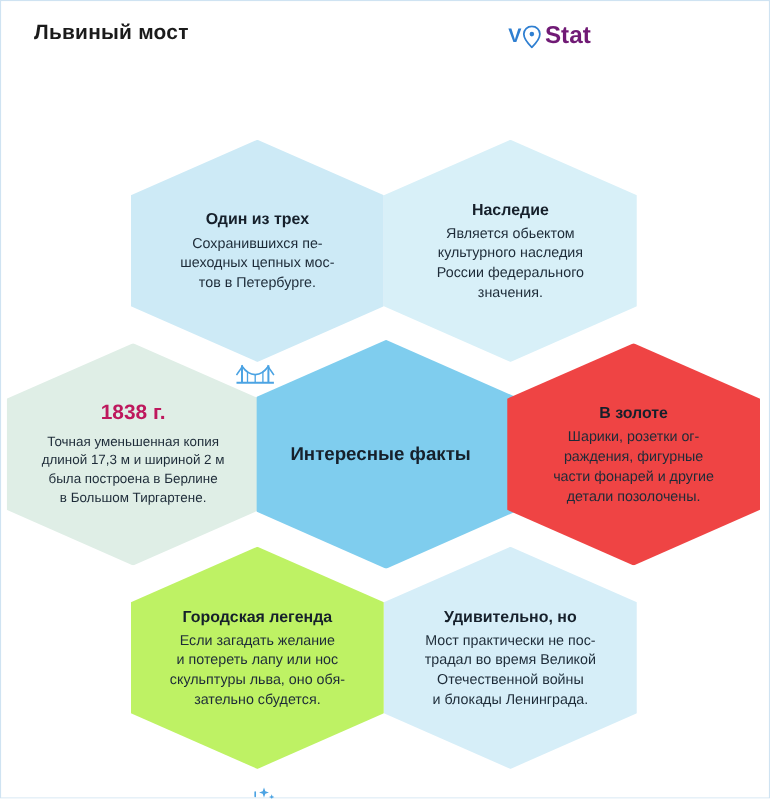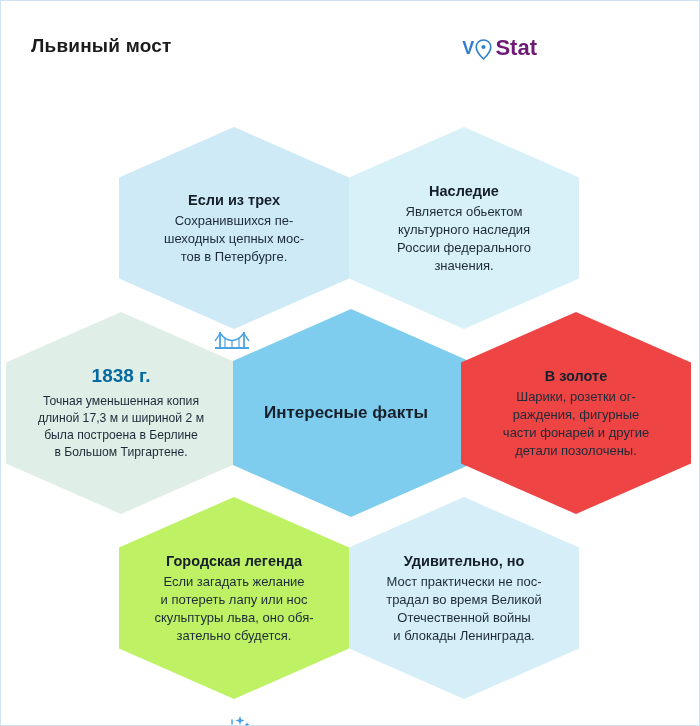--- a/index.html
+++ b/index.html
@@ -17,21 +17,21 @@
     position: relative;
     width: 700px;
     height: 726px;
     box-sizing: border-box;
     border: 1px solid #cfe3f2;
     background: #ffffff;
   }
   
   .header {
     position: absolute;
-    top: 16px; left: 0;
+    top: 0; left: 0;
     width: 564px;
     height: 62px;
   }
   .page-title {
     position: absolute;
     left: 30px;
     top: 18px;
     font-size: 19px;
     font-weight: bold;
     color: #1b1b1b;
@@ -104,21 +104,21 @@
   }
   .hex.center .h-title {
     font-size: 17px;
     font-weight: bold;
     color: #16202b;
     margin: 0;
   }
   .hex .h-year {
     font-size: 19px;
     font-weight: bold;
-    color: #0369a1;
+    color: #be185d;
     margin-bottom: 6px;
   }
   
   #hex-top-left   { left: 118px; top: 68px;  }
   #hex-top-right  { left: 348px; top: 68px;  }
   #hex-left       { left: 5px;   top: 253px; }
   #hex-center     { left: 232px; top: 250px; padding-left: 16px; }
   #hex-right      { left: 460px; top: 253px; }
   #hex-bot-left   { left: 118px; top: 438px; }
   #hex-bot-right  { left: 348px; top: 438px; }
@@ -146,21 +146,21 @@
           <circle cx="8.5" cy="8" r="2.1" fill="#2f7fd1"></circle>
         </svg>
       </span>
       <span class="logo-stat">Stat</span>
     </div>
   </div>
 
   <div class="hexwrap">
 
     <div class="hex" id="hex-top-left" style="background:#cdeaf6">
-      <div class="h-title">Если из трех</div>
+      <div class="h-title">Один из трех</div>
       <div class="h-body" style="white-space:pre-line">Сохранившихся пе-
 шеходных цепных мос-
 тов в Петербурге.</div>
     </div>
 
     <div class="hex" id="hex-top-right" style="background:#d8f0f8">
       <div class="h-title">Наследие</div>
       <div class="h-body" style="white-space:pre-line">Является обьектом
 культурного наследия
 России федерального

